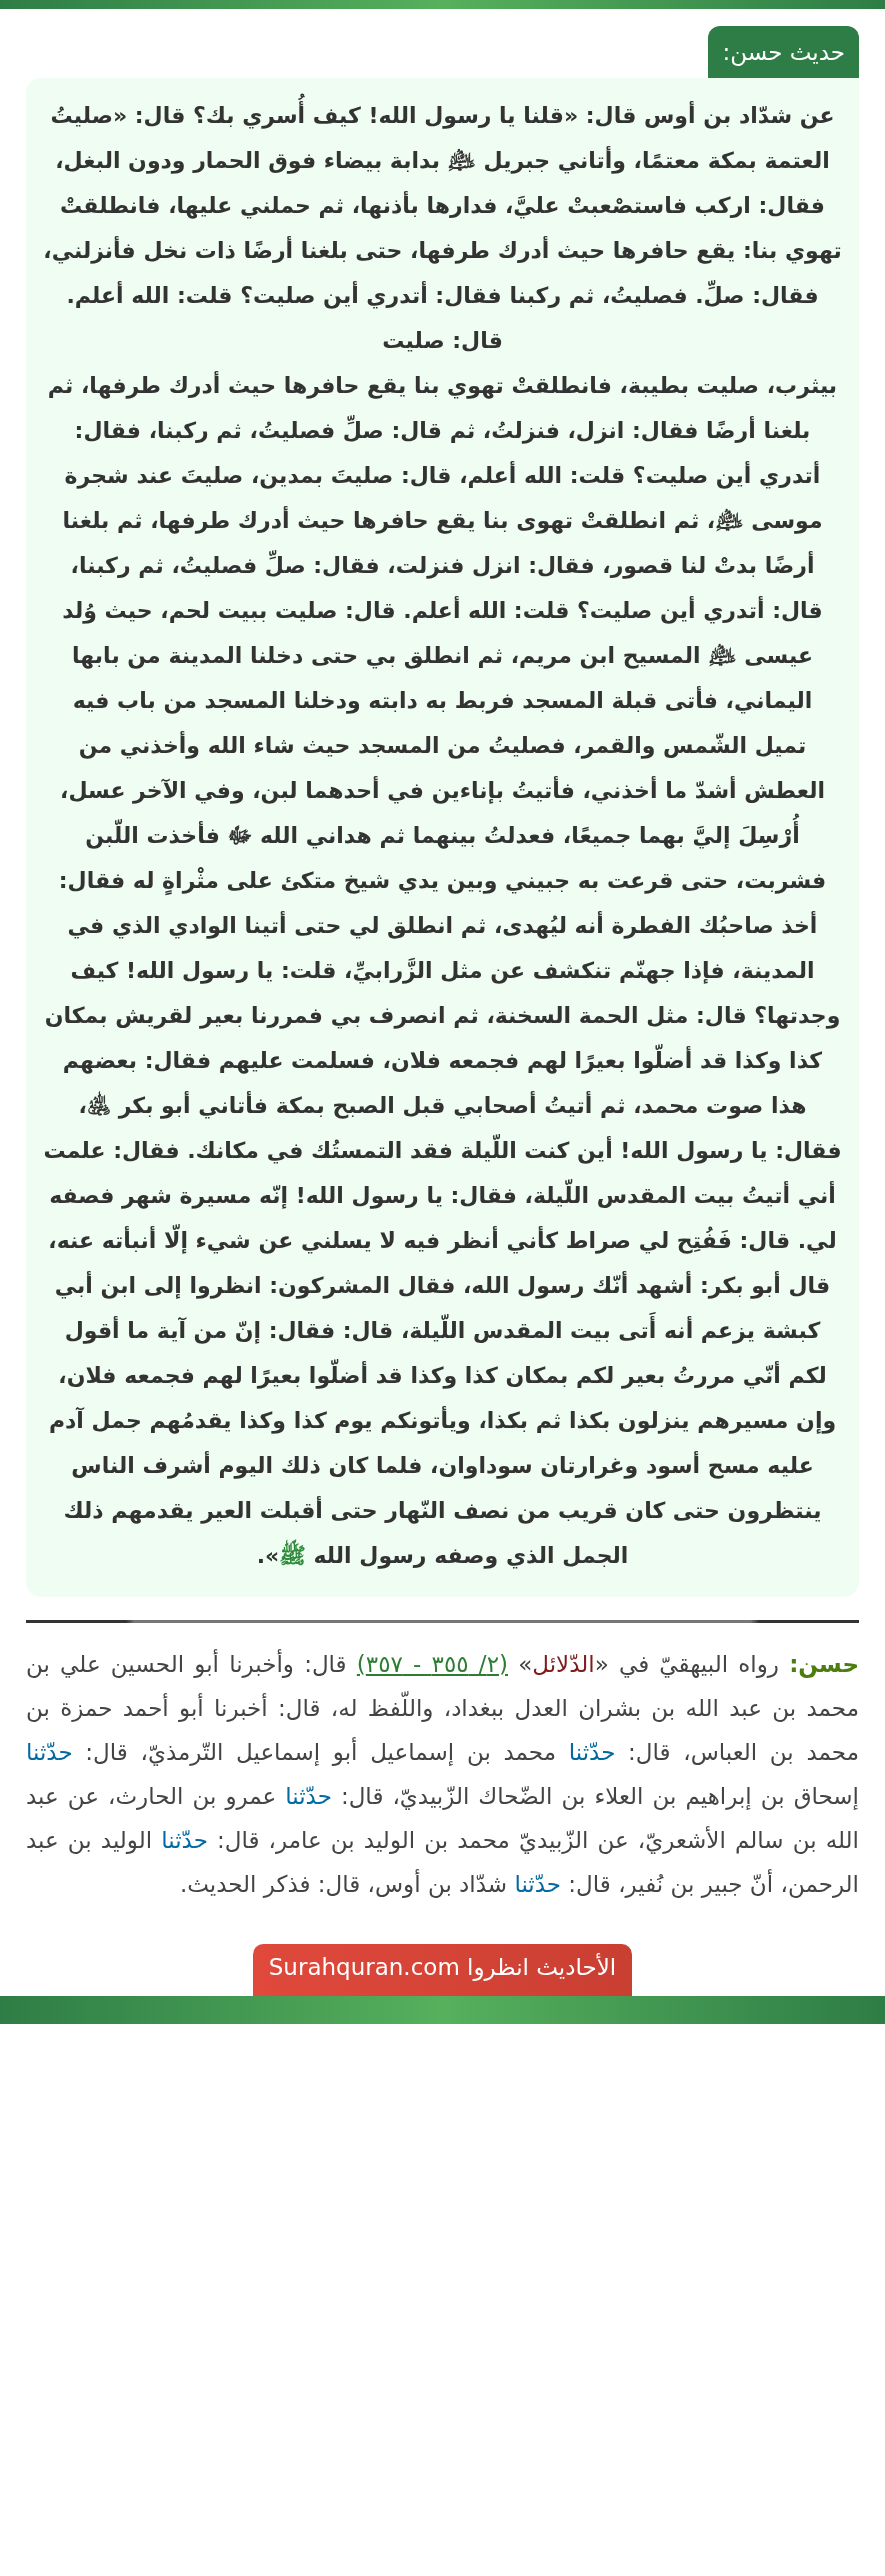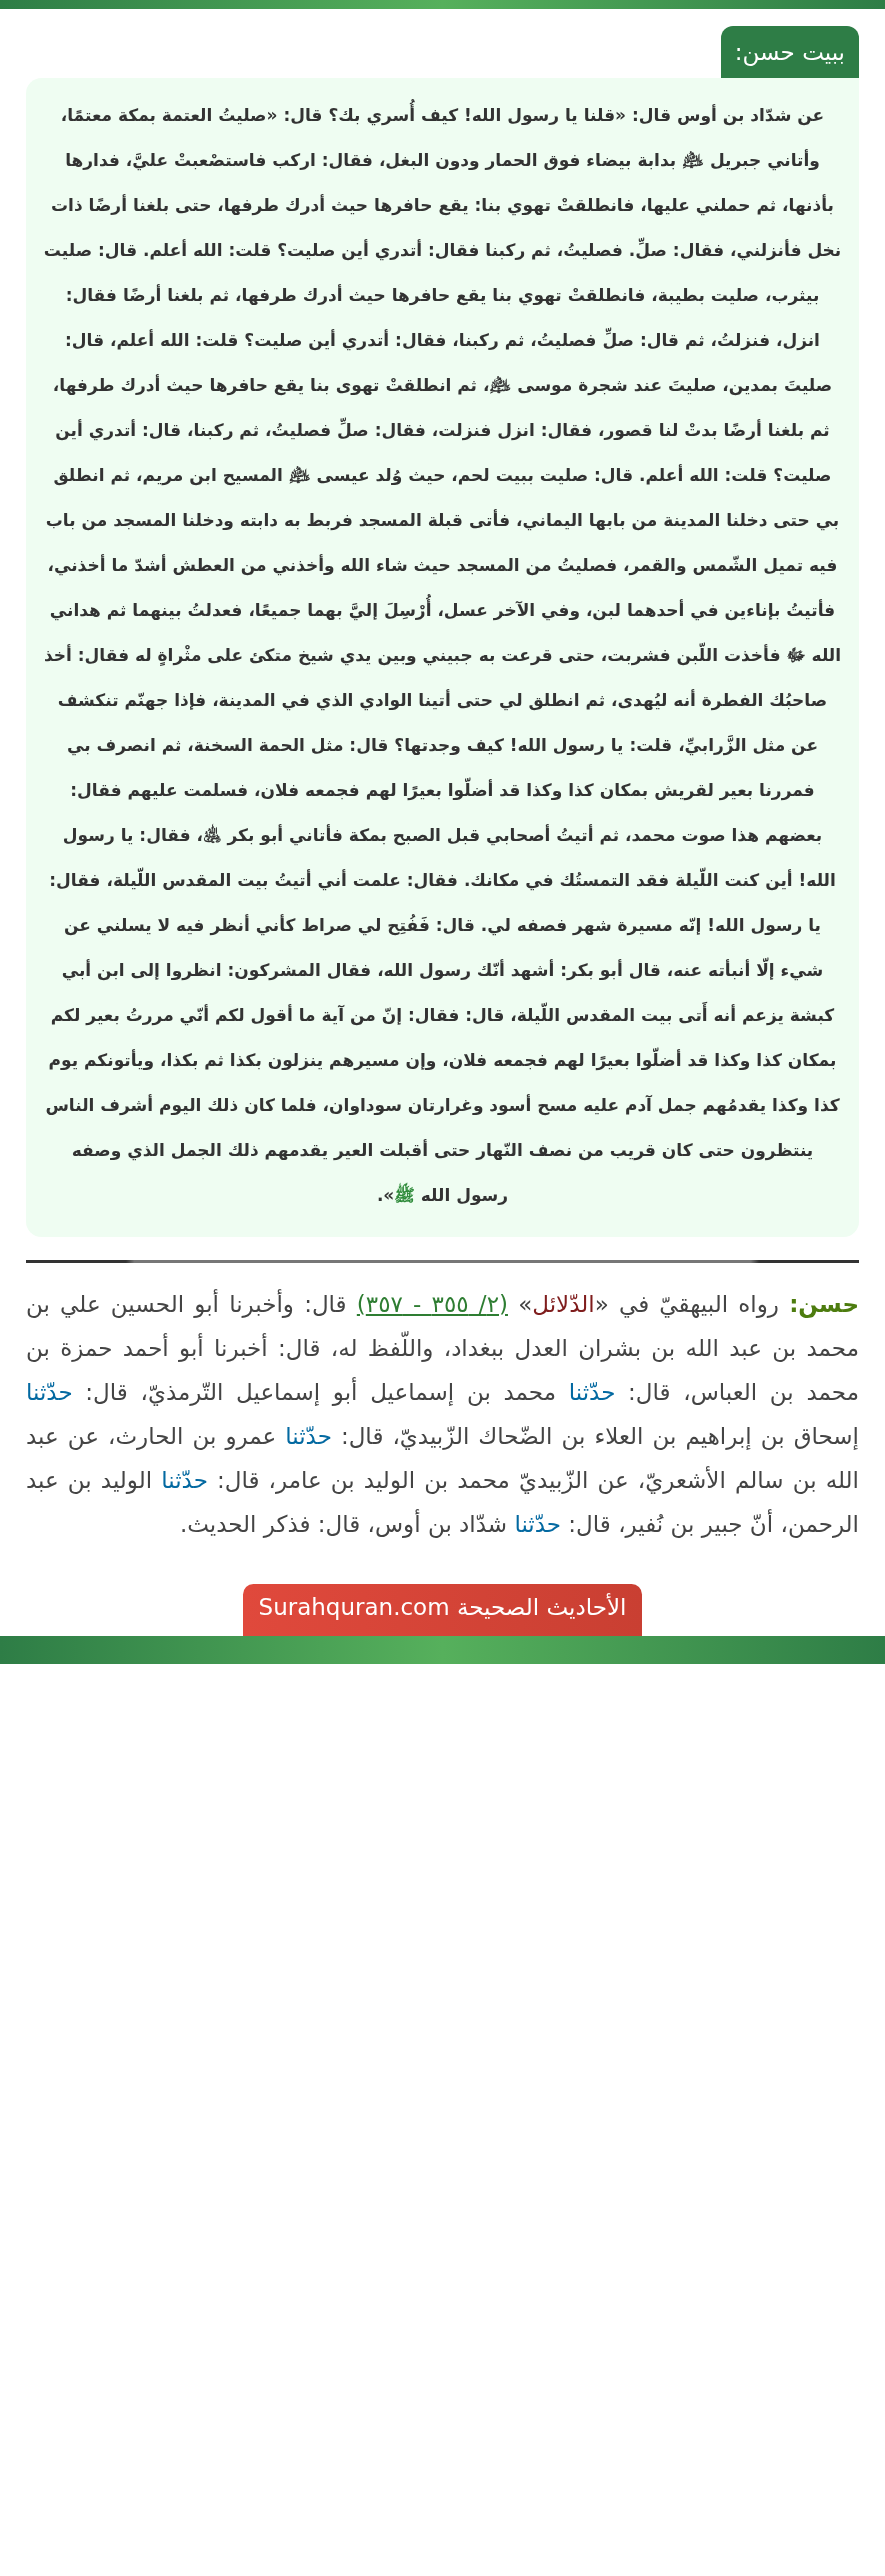--- a/index.html
+++ b/index.html
@@ -18,21 +18,21 @@
     font-size: 23px; line-height: 52px; height: 52px;
     padding: 0 14px; border-radius: 12px 12px 0 0;
     margin-right: 0;
   }
 
   .hadith-box {
     background: #effdf2;
     border-radius: 15.6px 0 15.6px 15.6px;
     padding: 15.6px 17.3px 19px 17.3px;
     text-align: center;
-    font-size: 17px; font-weight: bold; line-height: 45px;
+    font-size: 22px; font-weight: bold; line-height: 45px;
     color: #333333;
   }
   .hadith-box p { margin: 0; }
   .honorific-green { color: #2e8b3a; }
 
   .divider {
     margin: 22.5px 0 19px 0; height: 3.5px;
     background: linear-gradient(90deg, #333 0%, #333 12%, #777 13%, #777 87%, #333 88%, #333 100%);
   }
 
@@ -58,33 +58,33 @@
   }
 </style>
 </head>
 <body>
 
 <div class="top-bar"></div>
 
 <div class="wrap">
 
   <div class="label-row">
-    <div class="label">ببيت حسن:</div>
+    <div class="label">حديث حسن:</div>
   </div>
 
   <div class="hadith-box">
     <p>عن شدّاد بن أوس قال: «قلنا يا رسول الله! كيف أُسري بك؟ قال: «صليتُ العتمة بمكة معتمًا، وأتاني جبريل ﵇ بدابة بيضاء فوق الحمار ودون البغل، فقال: اركب فاستصْعبتْ عليَّ، فدارها بأذنها، ثم حملني عليها، فانطلقتْ تهوي بنا: يقع حافرها حيث أدرك طرفها، حتى بلغنا أرضًا ذات نخل فأنزلني، فقال: صلِّ. فصليتُ، ثم ركبنا فقال: أتدري أين صليت؟ قلت: الله أعلم. قال: صليت</p>
     <p><span>بيثرب، صليت بطيبة، فانطلقتْ تهوي بنا يقع حافرها حيث أدرك طرفها، ثم بلغنا أرضًا فقال: انزل، فنزلتُ، ثم قال: صلِّ فصليتُ، ثم ركبنا، فقال: أتدري أين صليت؟ قلت: الله أعلم، قال: صليتَ بمدين، صليتَ عند شجرة موسى ﵇، ثم انطلقتْ تهوى بنا يقع حافرها حيث أدرك طرفها، ثم بلغنا أرضًا بدتْ لنا قصور، فقال: انزل فنزلت، فقال: صلِّ فصليتُ، ثم ركبنا، قال: أتدري أين صليت؟ قلت: الله أعلم. قال: صليت ببيت لحم، حيث وُلد عيسى ﵇ المسيح ابن مريم، ثم انطلق بي حتى دخلنا المدينة من بابها اليماني، فأتى قبلة المسجد فربط به دابته ودخلنا المسجد من باب فيه تميل الشّمس والقمر، فصليتُ من المسجد حيث شاء الله وأخذني من العطش أشدّ ما أخذني، فأتيتُ بإناءين في أحدهما لبن، وفي الآخر عسل، أُرْسِلَ إليَّ بهما جميعًا، فعدلتُ بينهما ثم هداني الله ﷻ فأخذت اللّبن فشربت، حتى قرعت به جبيني وبين يدي شيخ متكئ على مثْراةٍ له فقال: أخذ صاحبُك الفطرة أنه ليُهدى، ثم انطلق لي حتى أتينا الوادي الذي في المدينة، فإذا جهنّم تنكشف عن مثل الزَّرابيِّ، قلت: يا رسول الله! كيف وجدتها؟ قال: مثل الحمة السخنة، ثم انصرف بي فمررنا بعير لقريش بمكان كذا وكذا قد أضلّوا بعيرًا لهم فجمعه فلان، فسلمت عليهم فقال: بعضهم هذا صوت محمد، ثم أتيتُ أصحابي قبل الصبح بمكة فأتاني أبو بكر ﵁، فقال: يا رسول الله! أين كنت اللّيلة فقد التمستُك في مكانك. فقال: علمت أني أتيتُ بيت المقدس اللّيلة، فقال: يا رسول الله! إنّه مسيرة شهر فصفه لي. قال: فَفُتِح لي صراط كأني أنظر فيه لا يسلني عن شيء إلّا أنبأته عنه، قال أبو بكر: أشهد أنّك رسول الله، فقال المشركون: انظروا إلى ابن أبي كبشة يزعم أنه أَتى بيت المقدس اللّيلة، قال: فقال: إنّ من آية ما أقول لكم أنّي مررتُ بعير لكم بمكان كذا وكذا قد أضلّوا بعيرًا لهم فجمعه فلان، وإن مسيرهم ينزلون بكذا ثم بكذا، ويأتونكم يوم كذا وكذا يقدمُهم جمل آدم عليه مسح أسود وغرارتان سوداوان، فلما كان ذلك اليوم أشرف الناس ينتظرون حتى كان قريب من نصف النّهار حتى أقبلت العير يقدمهم ذلك الجمل الذي وصفه رسول الله</span> <span class="honorific-green">ﷺ</span><span>».</span></p>
   </div>
 
   <div class="divider"></div>
 
   <div class="source">
     <span class="grade">حسن:</span><span> رواه البيهقيّ في «</span><a class="book">الدّلائل</a><span>» </span><span class="ref">(٢/ ٣٥٥ - ٣٥٧)</span><span> قال: وأخبرنا أبو الحسين علي بن محمد بن عبد الله بن بشران العدل ببغداد، واللّفظ له، قال: أخبرنا أبو أحمد حمزة بن محمد بن العباس، قال: </span><a class="narr">حدّثنا</a><span> محمد بن إسماعيل أبو إسماعيل التّرمذيّ، قال: </span><a class="narr">حدّثنا</a><span> إسحاق بن إبراهيم بن العلاء بن الضّحاك الزّبيديّ، قال: </span><a class="narr">حدّثنا</a><span> عمرو بن الحارث، عن عبد الله بن سالم الأشعريّ، عن الزّبيديّ محمد بن الوليد بن عامر، قال: </span><a class="narr">حدّثنا</a><span> الوليد بن عبد الرحمن، أنّ جبير بن نُفير، قال: </span><a class="narr">حدّثنا</a><span> شدّاد بن أوس، قال: فذكر الحديث.</span>
   </div>
 
   <div class="footer-row">
-    <a class="site-button">الأحاديث الصحيحة Surahquran.com</a>
+    <a class="site-button">الأحاديث انظروا Surahquran.com</a>
   </div>
 </div>
 
 <div class="bottom-bar"></div>
 
 
 </body></html>

